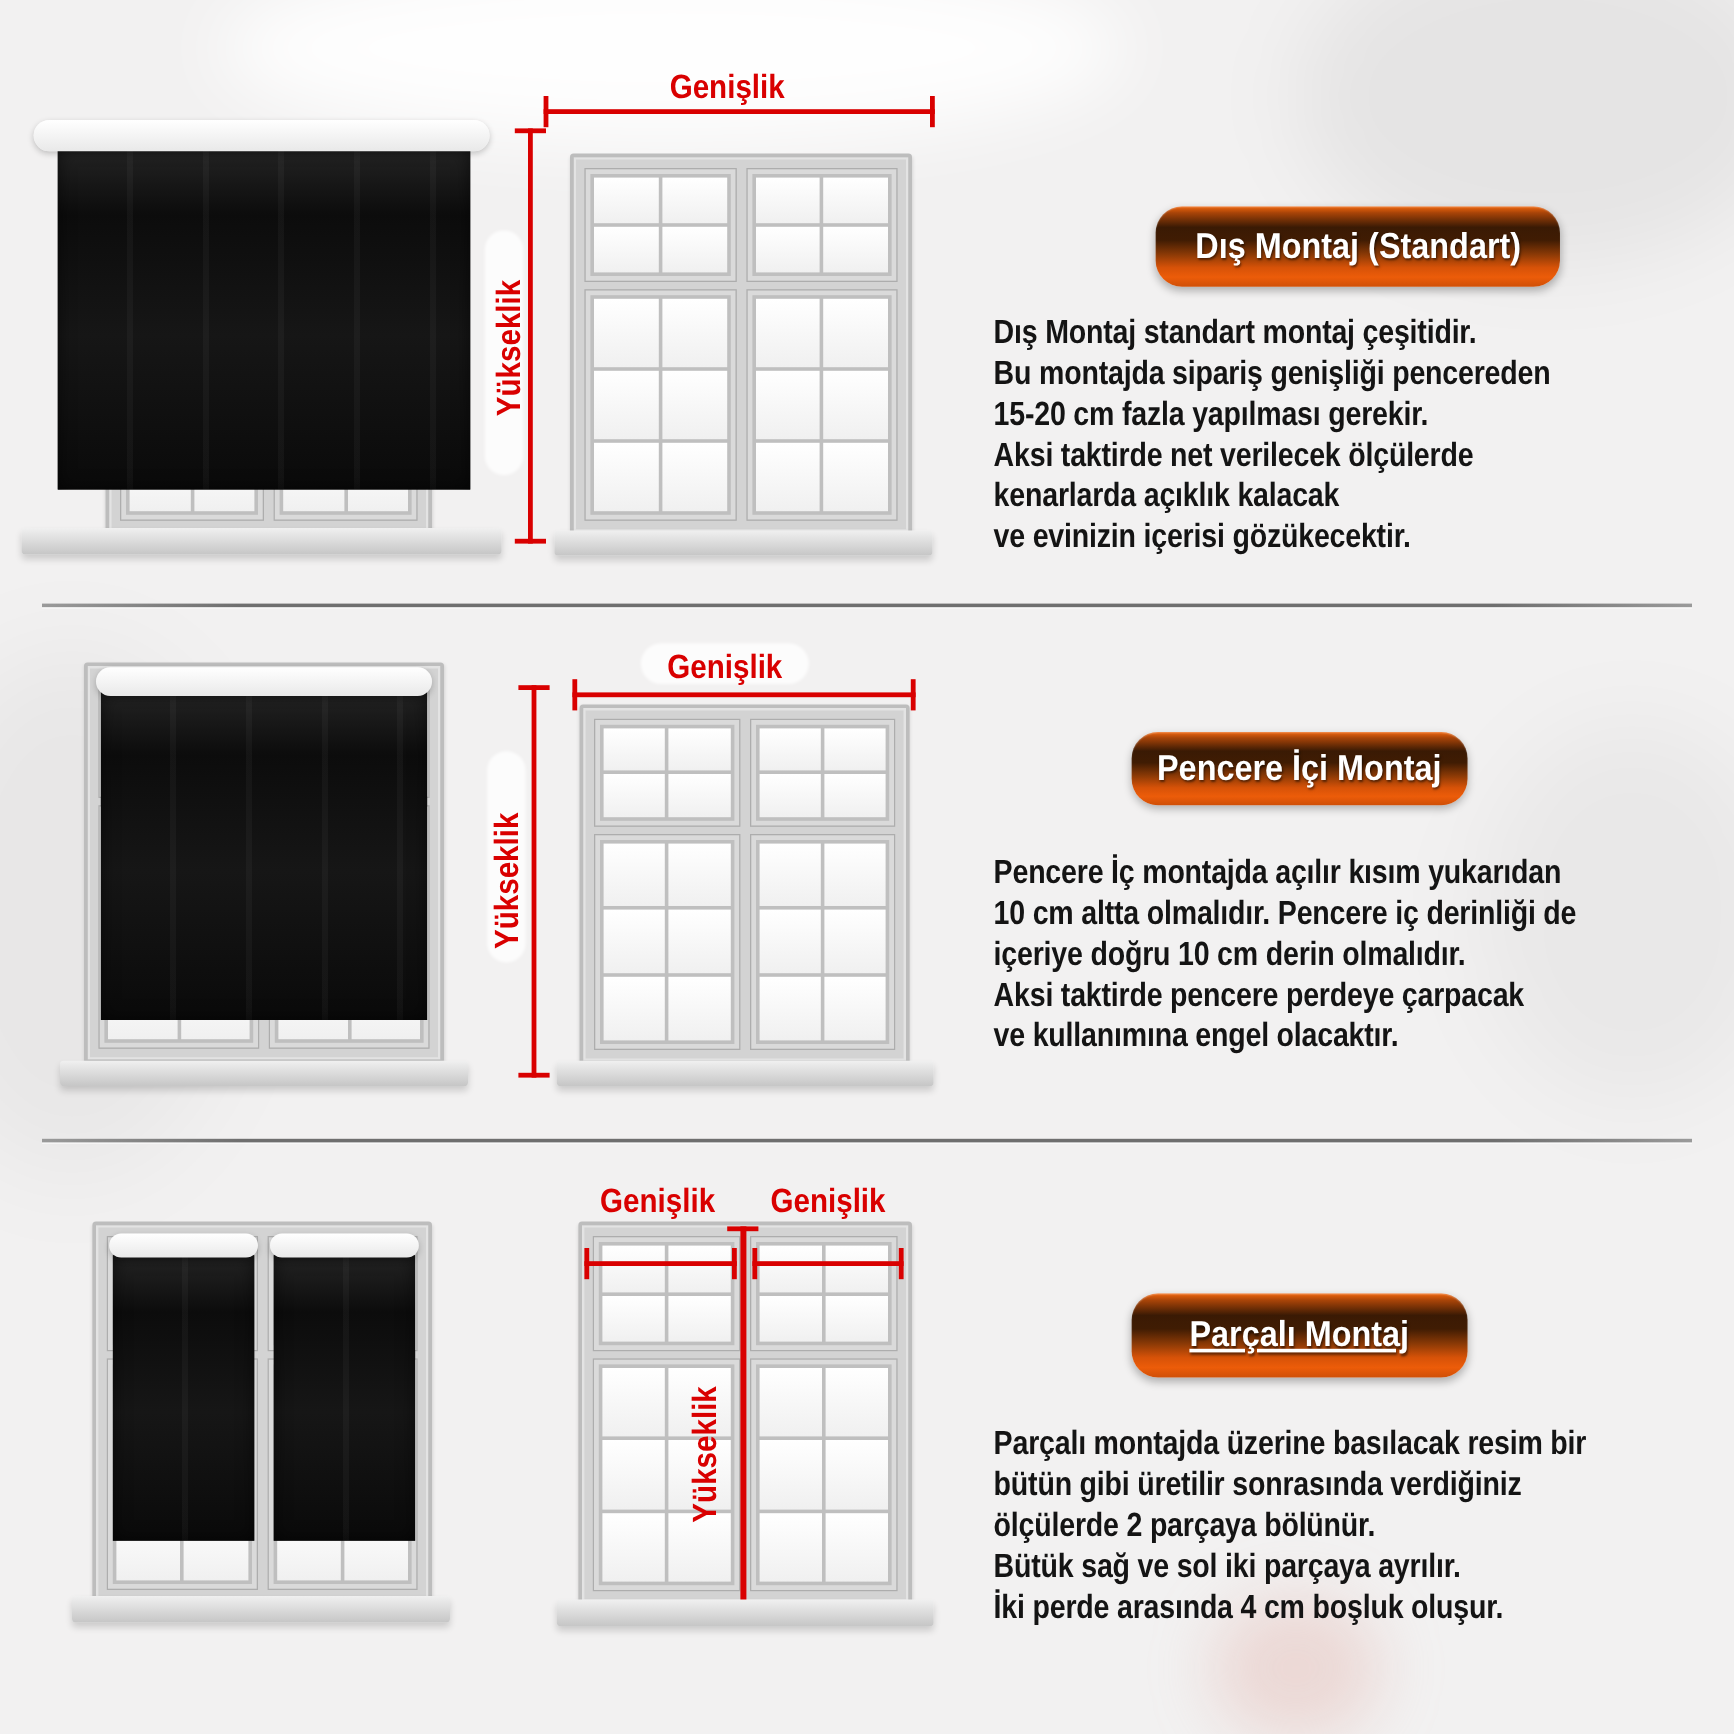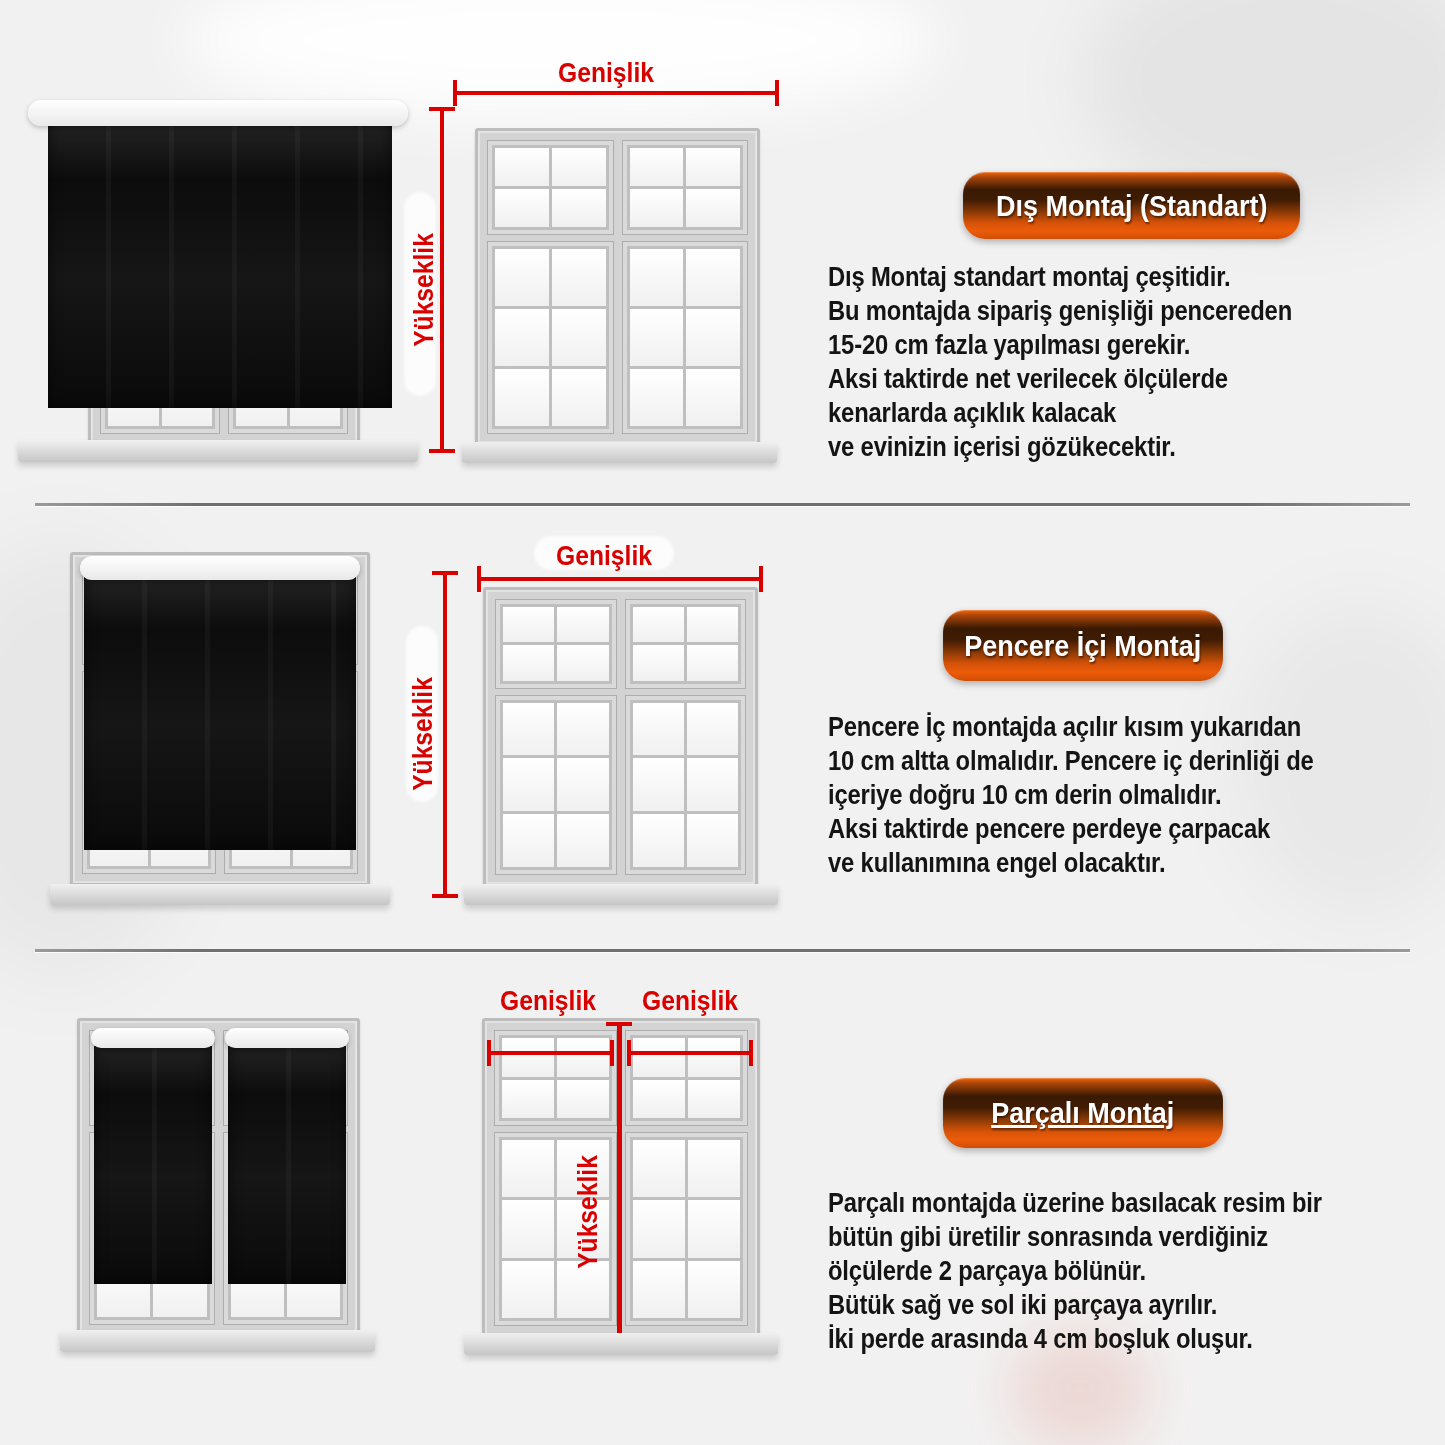--- a/index.html
+++ b/index.html
@@ -257,21 +257,21 @@
             <i></i>
             <i></i>
             <i></i>
             <i></i>
           </div>
       </div>
     </div>
     <div class="mh" style="left:477px;top:577px;width:286px;"></div>
     <div class="sill" style="left:464px;top:884px;width:314px;height:21px;"></div>
 
-    <div class="badge" style="left:943px;top:610px;width:280px;height:71px;">
+    <div class="badge" style="left:943px;top:610px;width:280px;height:61px;">
       <span>Pencere İçi Montaj</span>
     </div>
     <div class="tblock" style="left:828px;top:710px;">
       <div class="tline">Pencere İç montajda açılır kısım yukarıdan</div>
       <div class="tline">10 cm altta olmalıdır. Pencere iç derinliği de</div>
       <div class="tline">içeriye doğru 10 cm derin olmalıdır.</div>
       <div class="tline">Aksi taktirde pencere perdeye çarpacak</div>
       <div class="tline">ve kullanımına engel olacaktır.</div>
     </div>
   </div>

